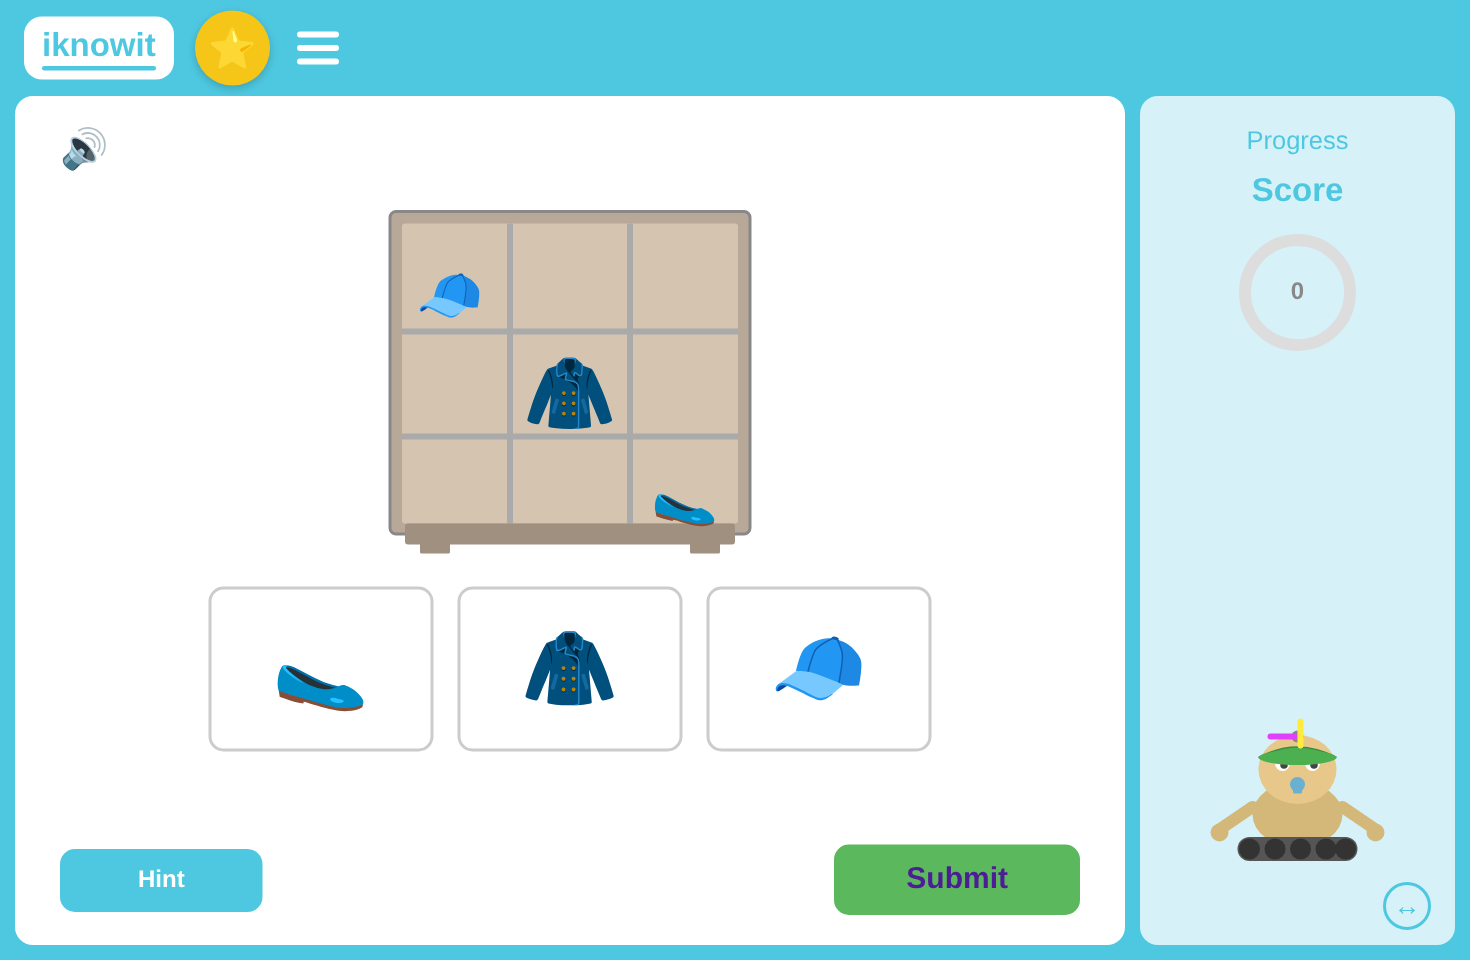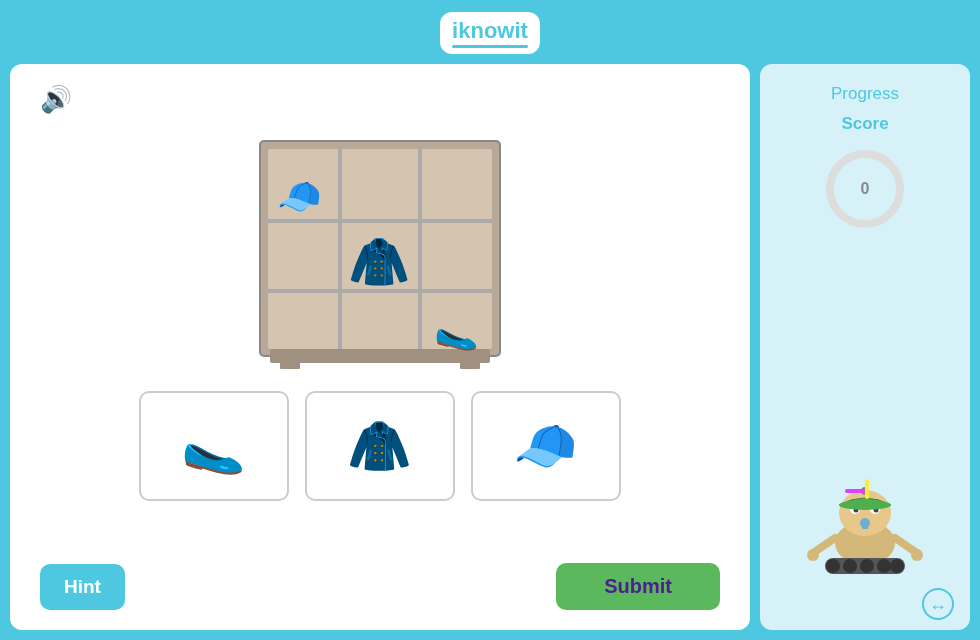--- a/index.html
+++ b/index.html
@@ -12,21 +12,20 @@
     }
 
     
     .header {
       background: #4ec8e0;
       height: 64px;
       display: flex;
       align-items: center;
       padding: 12px 16px;
       gap: 14px;
-      flex-direction: column;
     }
     .logo-box {
       background: white;
       border-radius: 12px;
       padding: 6px 12px;
       display: flex;
       align-items: center;
       gap: 4px;
     }
     .logo-text {
@@ -157,22 +156,22 @@
       display: flex;
       justify-content: space-between;
       align-items: center;
       margin-top: auto;
     }
     .hint-btn {
       background: #4ec8e0;
       color: white;
       border: none;
       border-radius: 10px;
-      padding: 12px 24px;
-      font-size: 19px;
+      padding: 12px 52px;
+      font-size: 16px;
       font-weight: bold;
       cursor: pointer;
     }
     .submit-btn {
       background: #5cb85c;
       color: #4c1d95;
       border: none;
       border-radius: 10px;
       padding: 12px 48px;
       font-size: 20px;
@@ -224,21 +223,21 @@
       top: 50%;
       left: 50%;
       transform: translate(-50%, -50%);
       font-size: 16px;
       font-weight: bold;
       color: #888;
       text-align: center;
     }
 
     .score-label {
-      font-size: 17px;
+      font-size: 22px;
       font-weight: bold;
       color: #4ec8e0;
     }
 
     
     .mascot-area {
       flex: 1;
       display: flex;
       flex-direction: column;
       align-items: center;

